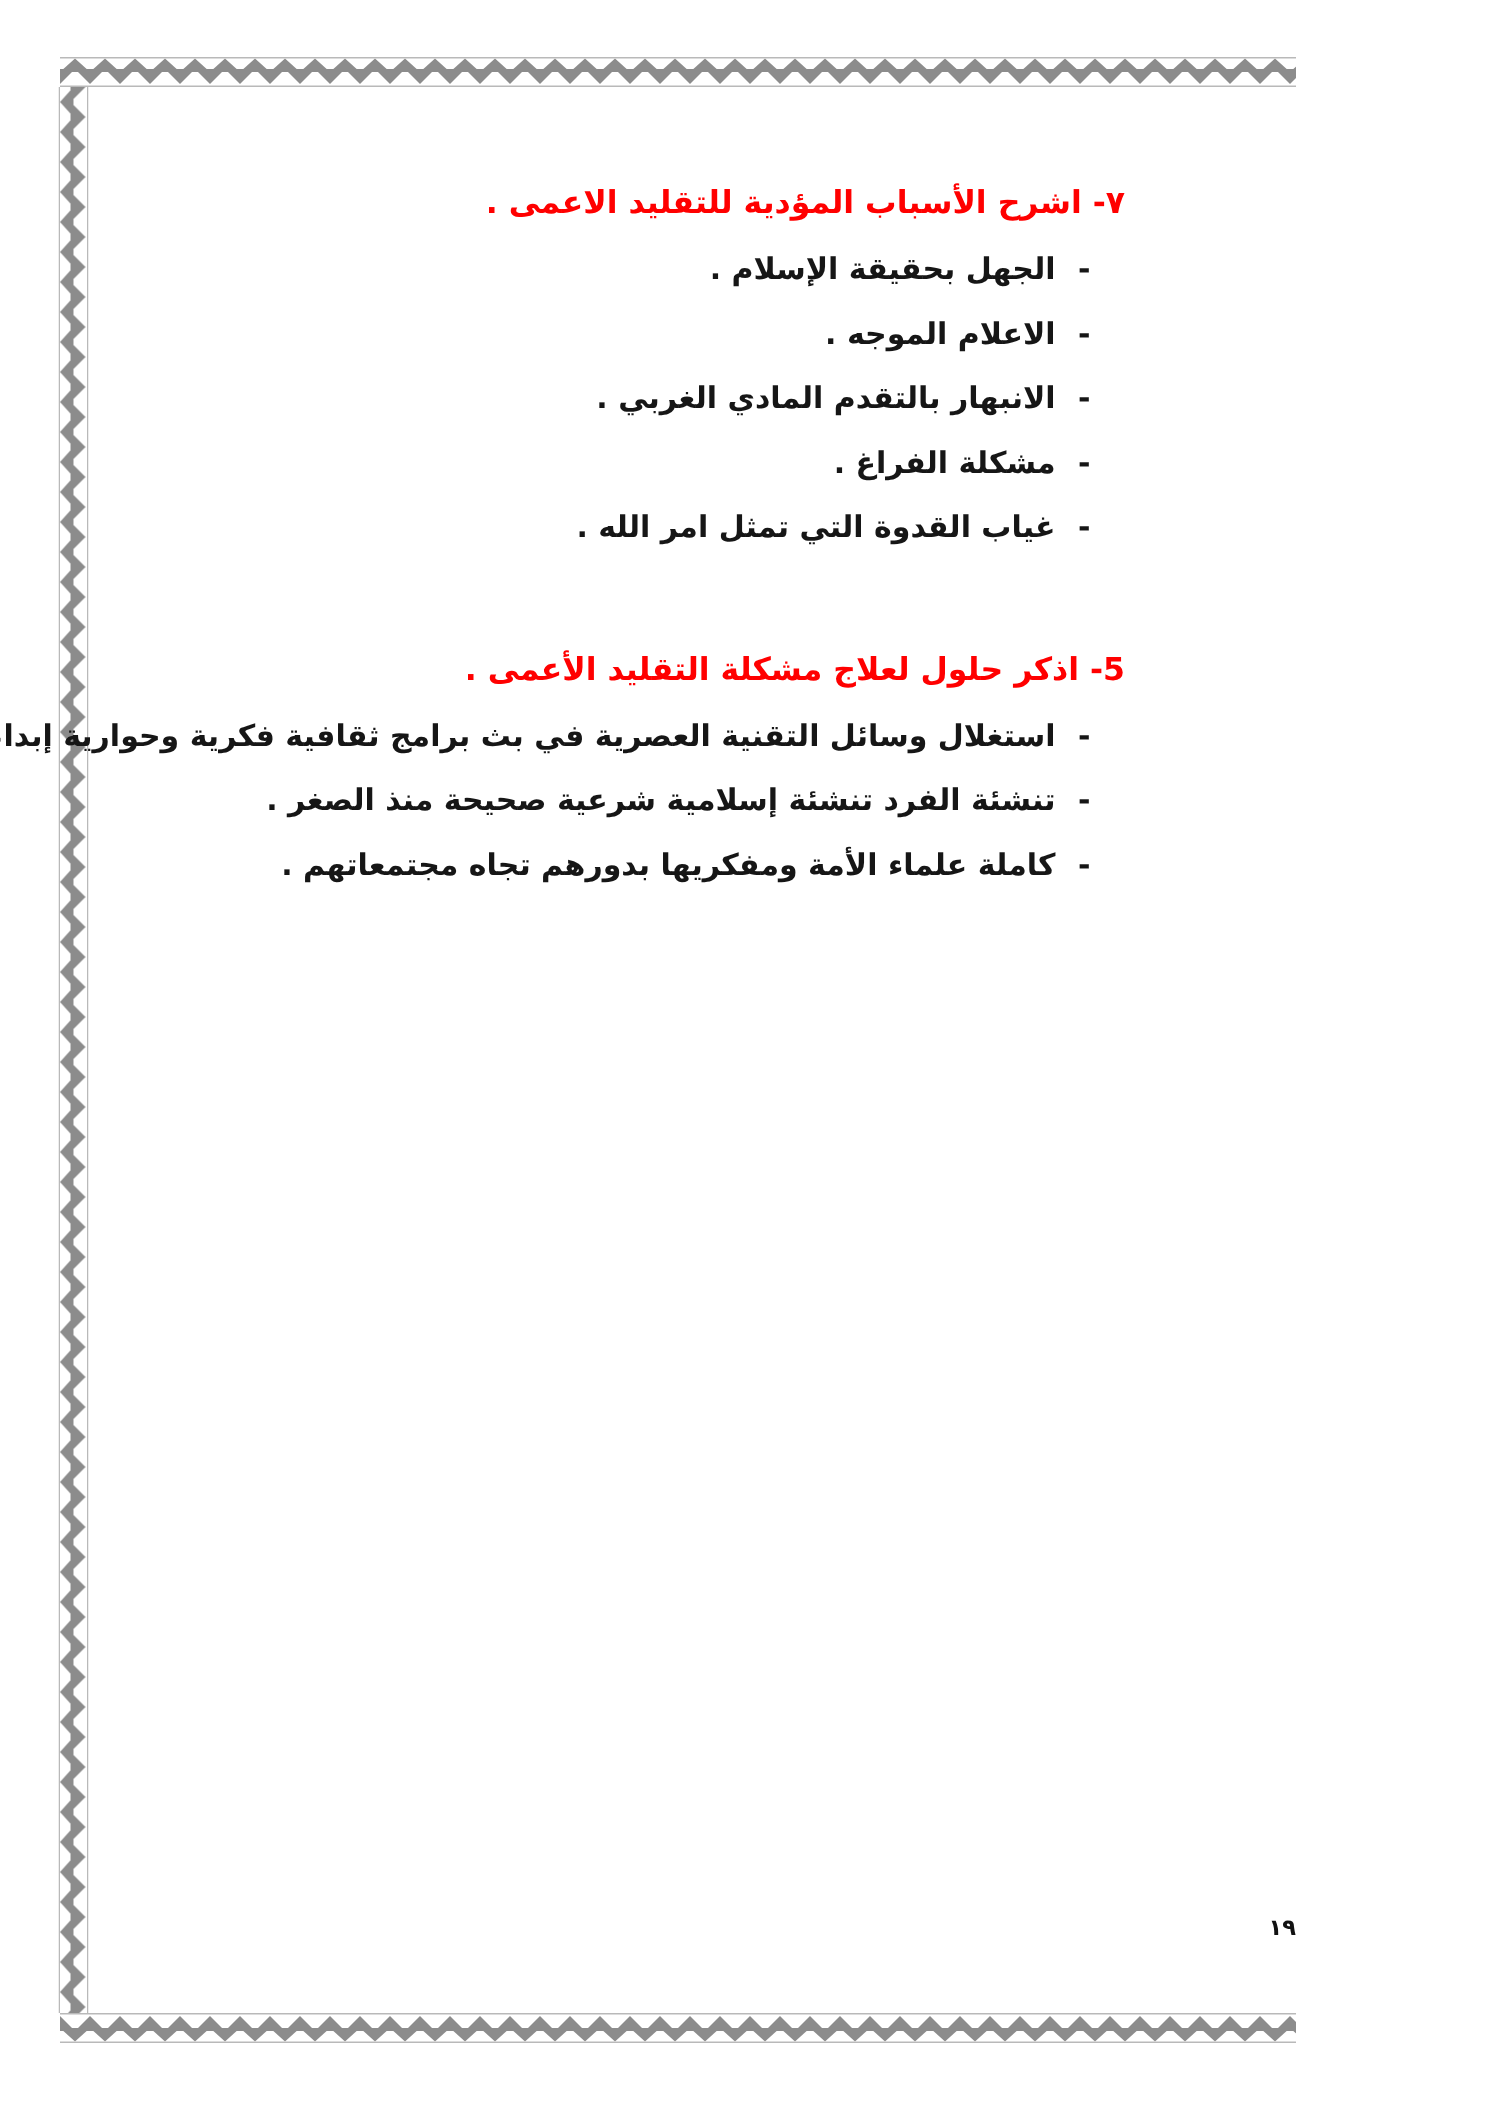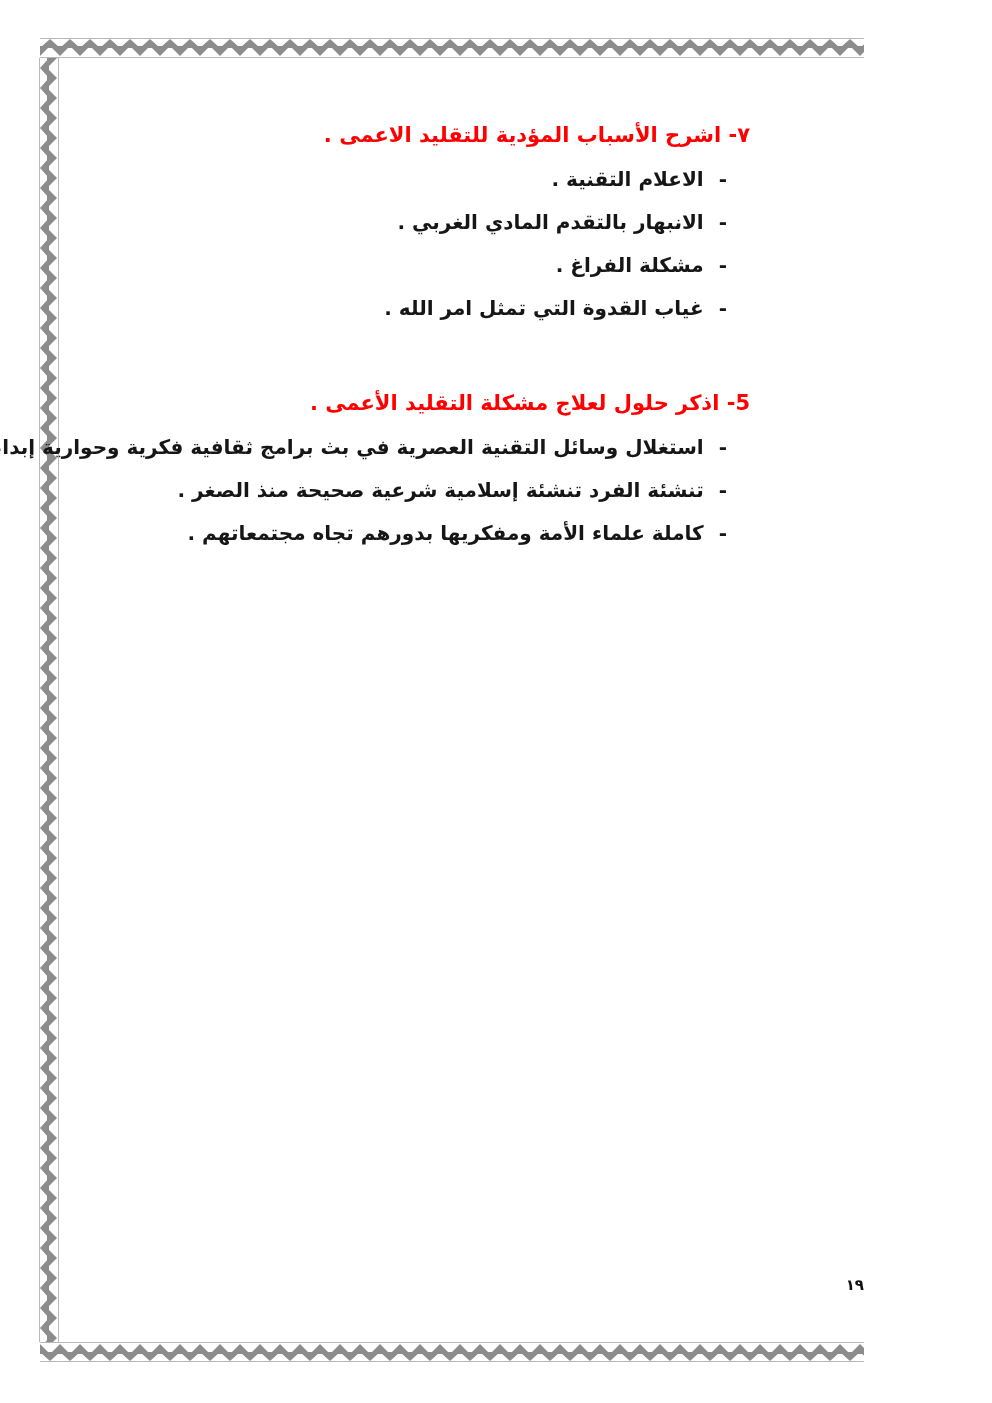--- a/index.html
+++ b/index.html
@@ -107,21 +107,24 @@
       <line x1="0.5" y1="0" x2="0.5" y2="1284" stroke="#b9b9b9" stroke-width="1"></line>
       <line x1="19.5" y1="0" x2="19.5" y2="1284" stroke="#b9b9b9" stroke-width="1"></line>
     </svg>
   </div>
 
   <div class="content" dir="rtl">
 
     <div class="sec sec1">
       <div class="sec-heading">٧- اشرح الأسباب المؤدية للتقليد الاعمى .</div>
       <div class="item">
-        <span class="dash">-</span><span>الاعلام التقنية .</span>
+        <span class="dash">-</span><span>الجهل بحقيقة الإسلام .</span>
+      </div>
+      <div class="item">
+        <span class="dash">-</span><span>الاعلام الموجه .</span>
       </div>
       <div class="item">
         <span class="dash">-</span><span>الانبهار بالتقدم المادي الغربي .</span>
       </div>
       <div class="item">
         <span class="dash">-</span><span>مشكلة الفراغ .</span>
       </div>
       <div class="item">
         <span class="dash">-</span><span>غياب القدوة التي تمثل امر الله .</span>
       </div>

